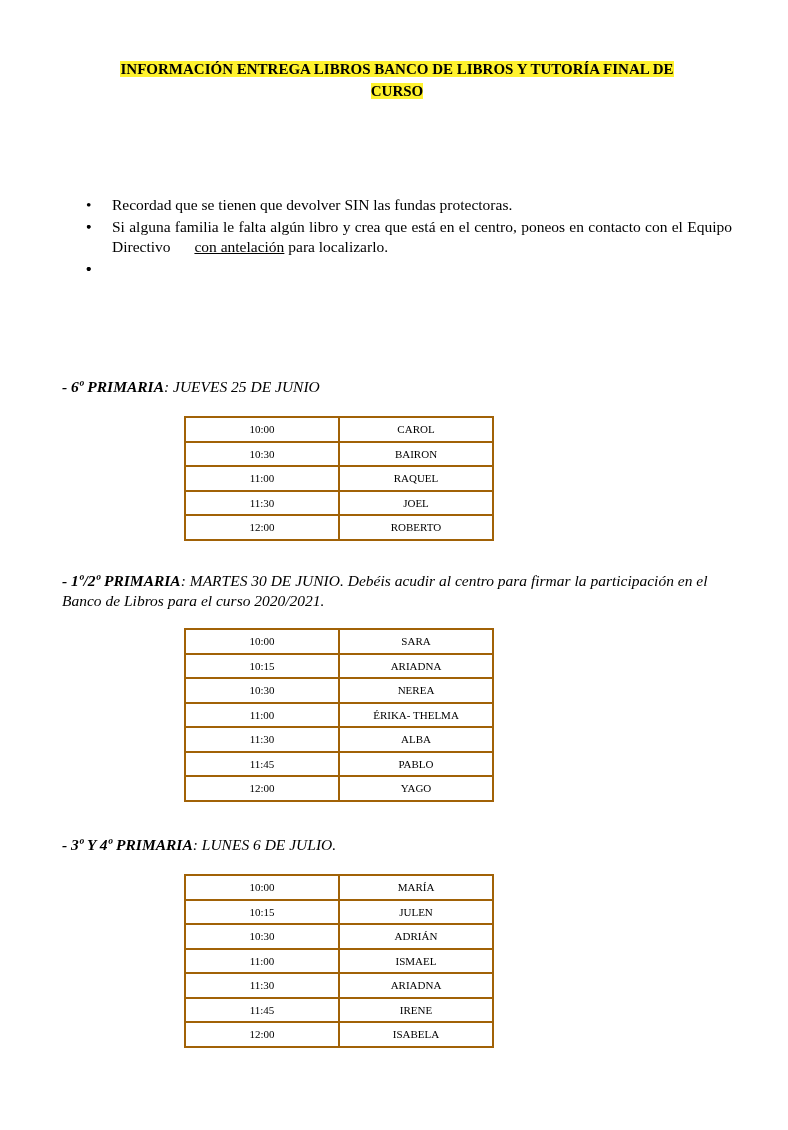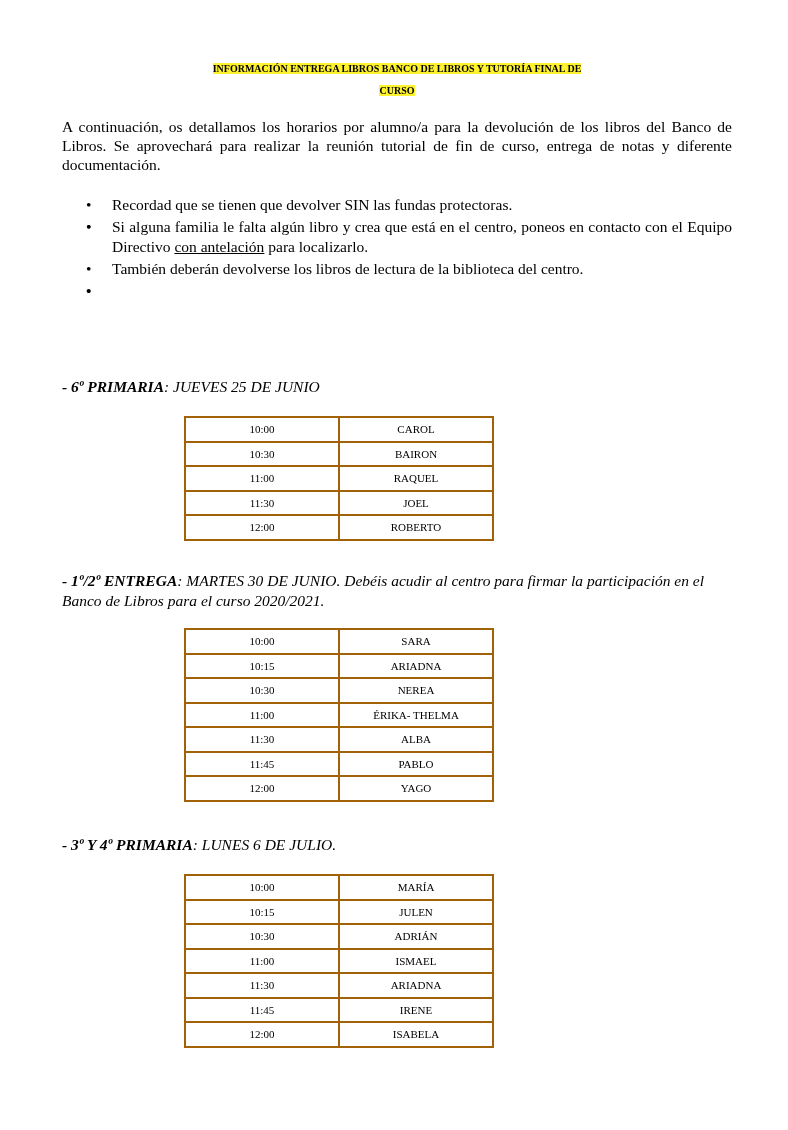--- a/index.html
+++ b/index.html
@@ -4,58 +4,57 @@
 <style>
   html, body { margin: 0; padding: 0; background: #ffffff; }
   body {
     width: 788px; height: 1130px; position: relative; overflow: hidden;
     font-family: "Liberation Serif", "DejaVu Serif", serif;
     color: #000; font-size: 15.5px;
   }
   .page { position: absolute; left: 62px; top: 0; width: 670px; }
   .title {
     position: absolute; top: 58px; left: 0; width: 670px;
-    text-align: center; font-weight: bold; font-size: 10px; line-height: 22px;
+    text-align: center; font-weight: bold; font-size: 15px; line-height: 22px;
   }
   .title span { background: #fff22e; }
   .intro { position: absolute; top: 117px; left: 0; width: 670px; line-height: 19px; text-align: justify; }
   .intro p { margin: 0; }
   ul.bullets { position: absolute; top: 195px; left: 0; width: 670px; margin: 0; padding: 0; list-style: none; }
   ul.bullets li { position: relative; padding-left: 50px; line-height: 19.5px; margin-bottom: 2.5px; text-align: justify; }
   ul.bullets li .dot { position: absolute; left: 24px; top: 0; }
   .b { font-weight: bold; }
-  .u { text-decoration: underline; }
+  .u { text-decoration: underline; margin-left: 20px; }
   .section-head { position: absolute; left: 0; width: 670px; line-height: 19.5px; font-style: italic; }
   table.sched {
     position: absolute; left: 122px; border-collapse: collapse; width: 310px;
   }
   table.sched td {
     border: 2px solid #a16207; text-align: center; height: 22.5px; padding: 0;
     font-size: 11px; line-height: 22px; width: 50%;
   }
 </style>
 </head>
 <body>
 
 <div class="page">
 
   <div class="title">
     <span>INFORMACIÓN ENTREGA LIBROS BANCO DE LIBROS Y TUTORÍA FINAL DE</span><br>
     <span>CURSO</span>
   </div>
 
   <div class="intro">
-    <p>A continuación, os detallamos los horarios por alumno/a para la devolución de los libros del Banco de Libros. Se aprovechará para realizar la reunión tutorial de fin de curso, entrega de notas y diferente documentación.</p>
   </div>
 
   <ul class="bullets">
     <li><span class="dot">•</span><span>Recordad que se tienen que devolver SIN las fundas protectoras.</span></li>
     <li><span class="dot">•</span></li>
     <li><span class="dot">•</span><span>Si alguna familia le falta algún libro y crea que está en el centro, poneos en contacto con el Equipo Directivo </span><span class="u">con antelación</span><span> para localizarlo.</span></li>
-    <li><span class="dot">•</span><span>También deberán devolverse los libros de lectura de la biblioteca del centro.</span></li>
+    <li><span class="dot">•</span></li>
     <li class="b"><span class="dot">•</span></li>
   </ul>
 
   <div class="section-head" style="top:377px;">
     <span class="b">- 6º PRIMARIA</span><span>: JUEVES 25 DE JUNIO</span>
   </div>
   <table class="sched" style="top:416px;">
     <tbody>
         <tr>
           <td>10:00</td>
@@ -74,21 +73,21 @@
           <td>JOEL</td>
         </tr>
     <tr>
           <td>12:00</td>
           <td>ROBERTO</td>
         </tr>
   </tbody>
     </table>
 
   <div class="section-head" style="top:571px;">
-    <span class="b">- 1º/2º ENTREGA</span><span>: MARTES 30 DE JUNIO. Debéis acudir al centro para firmar la participación en el Banco de Libros para el curso 2020/2021.</span>
+    <span class="b">- 1º/2º PRIMARIA</span><span>: MARTES 30 DE JUNIO. Debéis acudir al centro para firmar la participación en el Banco de Libros para el curso 2020/2021.</span>
   </div>
   <table class="sched" style="top:628px;">
     <tbody>
         <tr>
           <td>10:00</td>
           <td>SARA</td>
         </tr>
     <tr>
           <td>10:15</td>
           <td>ARIADNA</td>

